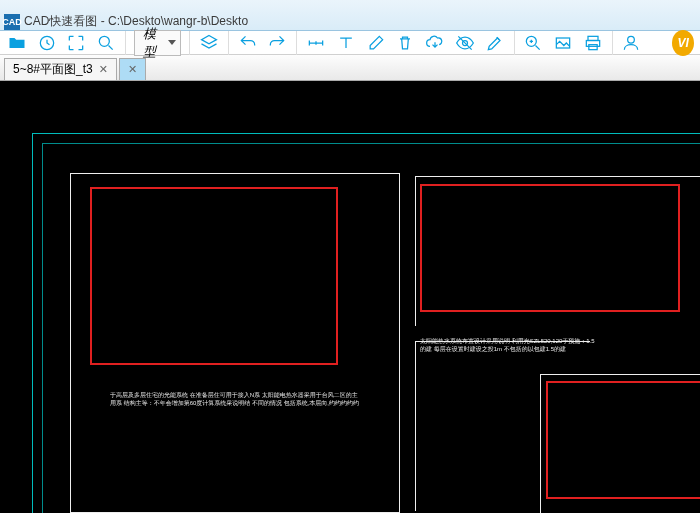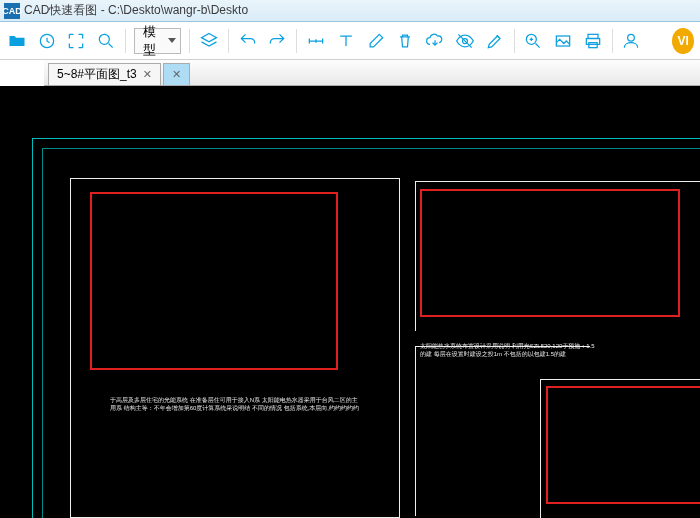--- a/index.html
+++ b/index.html
@@ -1,31 +1,31 @@
 <!DOCTYPE html>
 <html><head>
 <meta charset="utf-8">
 <style>
   * { box-sizing: border-box; margin: 0; padding: 0; }
   body { font-family: "Microsoft YaHei", sans-serif; font-size: 12px; background: #fff; width: 700px; height: 518px; overflow: hidden; }
   
-  .titlebar { height: 22px; background: linear-gradient(#eaf4fb, #d9ecf8); display: flex; align-items: center; padding: 0 4px; border-bottom: 1px solid #9ac4e0; }
+  .titlebar { height: 31px; background: linear-gradient(#eaf4fb, #d9ecf8); display: flex; align-items: flex-end; padding: 0 4px; border-bottom: 1px solid #9ac4e0; }
   .titlebar .icon { width: 16px; height: 16px; background: #1a6fb0; color: #fff; font-size: 9px; font-weight: bold; display: flex; align-items: center; justify-content: center; margin-right: 4px; }
   .titlebar .title { color: #3a3a3a; }
   
-  .toolbar { height: 38px; background: #fff; display: flex; align-items: center; padding: 0 6px; gap: 8px; border-bottom: 1px solid #d0d0d0; }
+  .toolbar { height: 24px; background: #fff; display: flex; align-items: center; padding: 0 6px; gap: 8px; border-bottom: 1px solid #d0d0d0; font-style: italic; }
   .tool-btn { width: 26px; height: 26px; display: flex; align-items: center; justify-content: center; cursor: pointer; color: #0aa0e0; }
   .tool-btn svg { width: 20px; height: 20px; stroke: #0aa0e0; fill: none; stroke-width: 1.5; }
   .divider { width: 1px; height: 24px; background: #ddd; }
   .select-ctrl { height: 26px; border: 1px solid #bbb; background: #fafafa; display: flex; align-items: center; padding: 0 4px 0 8px; cursor: pointer; gap: 6px; }
   .select-ctrl span { font-size: 13px; }
   .caret { width: 0; height: 0; border-left: 4px solid transparent; border-right: 4px solid transparent; border-top: 5px solid #555; }
   .vip-badge { width: 26px; height: 26px; border-radius: 50%; background: #f2a900; color: #fff; font-weight: bold; display: flex; align-items: center; justify-content: center; font-size: 12px; margin-left: 22px; }
   
-  .tabs { height: 26px; background: linear-gradient(#fdfdfd,#e9e9e9); display: flex; align-items: flex-end; padding: 0 4px; border-bottom: 1px solid #aaa; gap: 2px; margin-left: 44px; }
+  .tabs { height: 26px; background: linear-gradient(#fdfdfd,#e9e9e9); display: flex; align-items: flex-end; padding: 0 4px; border-bottom: 1px solid #aaa; gap: 2px; }
   .tab { height: 22px; display: flex; align-items: center; padding: 0 8px; border: 1px solid #aaa; border-bottom: none; background: #f6f6f6; font-size: 12px; gap: 6px; max-width: 160px; }
   .tab.active { background: #aedcf5; }
   .tab .x { font-size: 11px; color: #666; cursor: pointer; }
   .tab .label { white-space: nowrap; overflow: hidden; text-overflow: ellipsis; }
   
   .canvas { position: relative; width: 700px; height: 432px; background: #000; overflow: hidden; }
   .cad-line { position: absolute; }
   .outer1 { border: 1px solid #00bcbc; }
   .outer2 { border: 1px solid #008c8c; }
   .frame-white { border: 1px solid #eee; }

